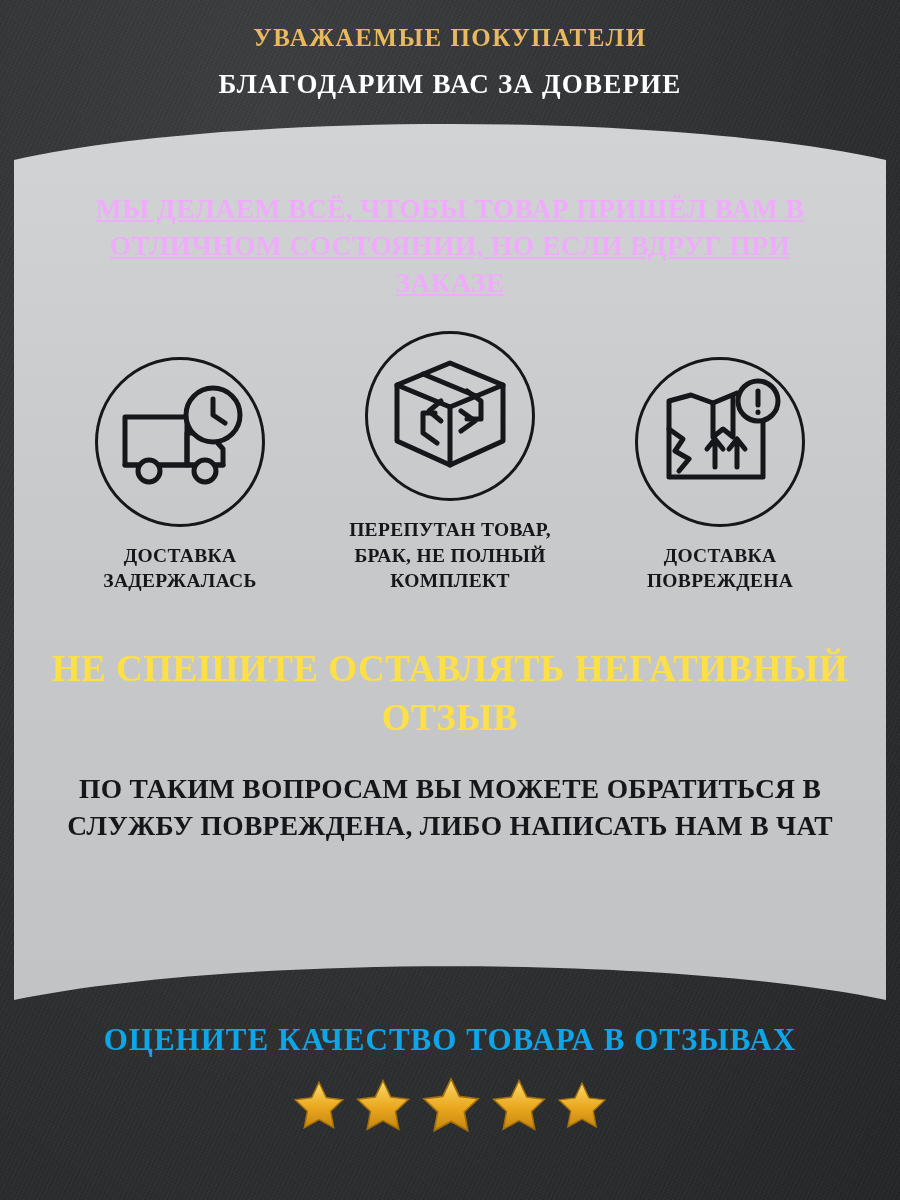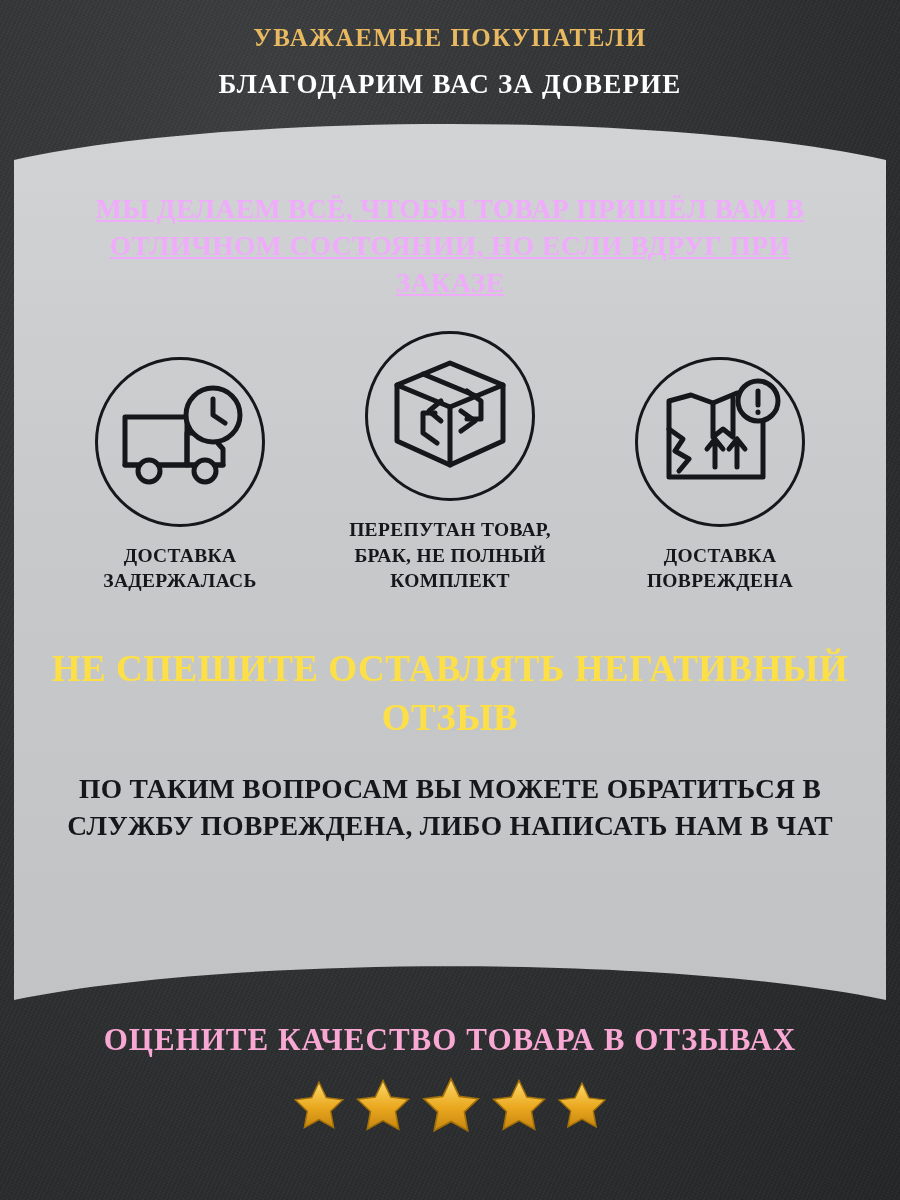--- a/index.html
+++ b/index.html
@@ -141,21 +141,21 @@
     width: 900px;
     height: 210px;
     z-index: 7;
     text-align: center;
     padding-top: 30px;
   }
   .footer-title {
     font-size: 31px;
     font-weight: bold;
     letter-spacing: 1px;
-    color: #f9a8d4;
+    color: #0ea5e9;
     line-height: 1.3;
   }
   .stars {
     margin-top: 14px;
     display: flex;
     justify-content: center;
     align-items: center;
     gap: 6px;
   }
   .star {

